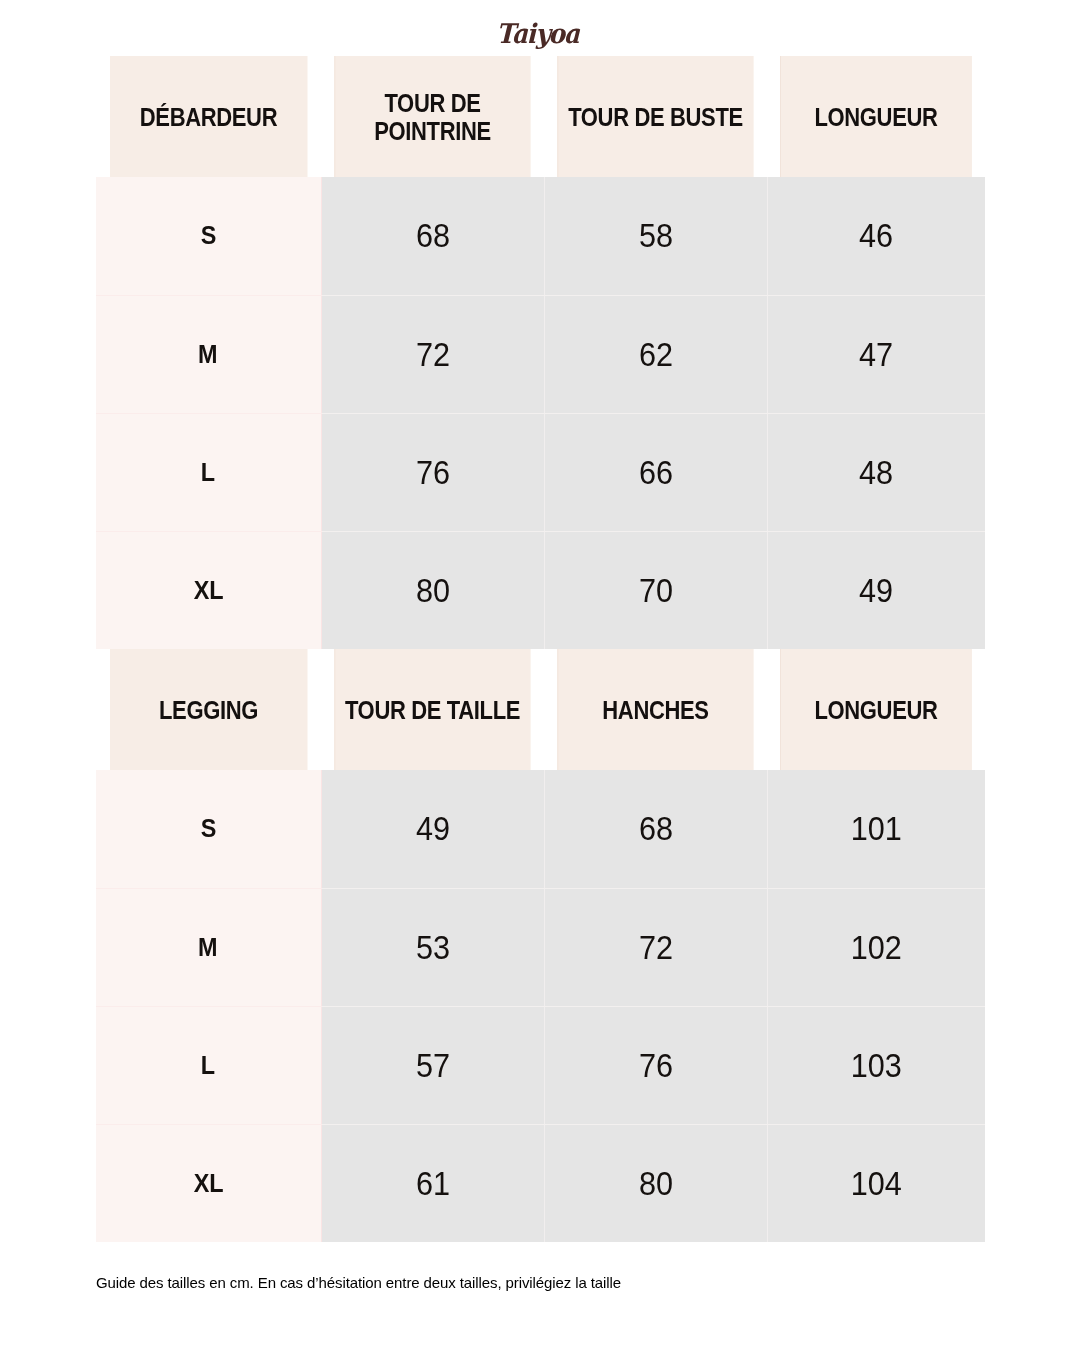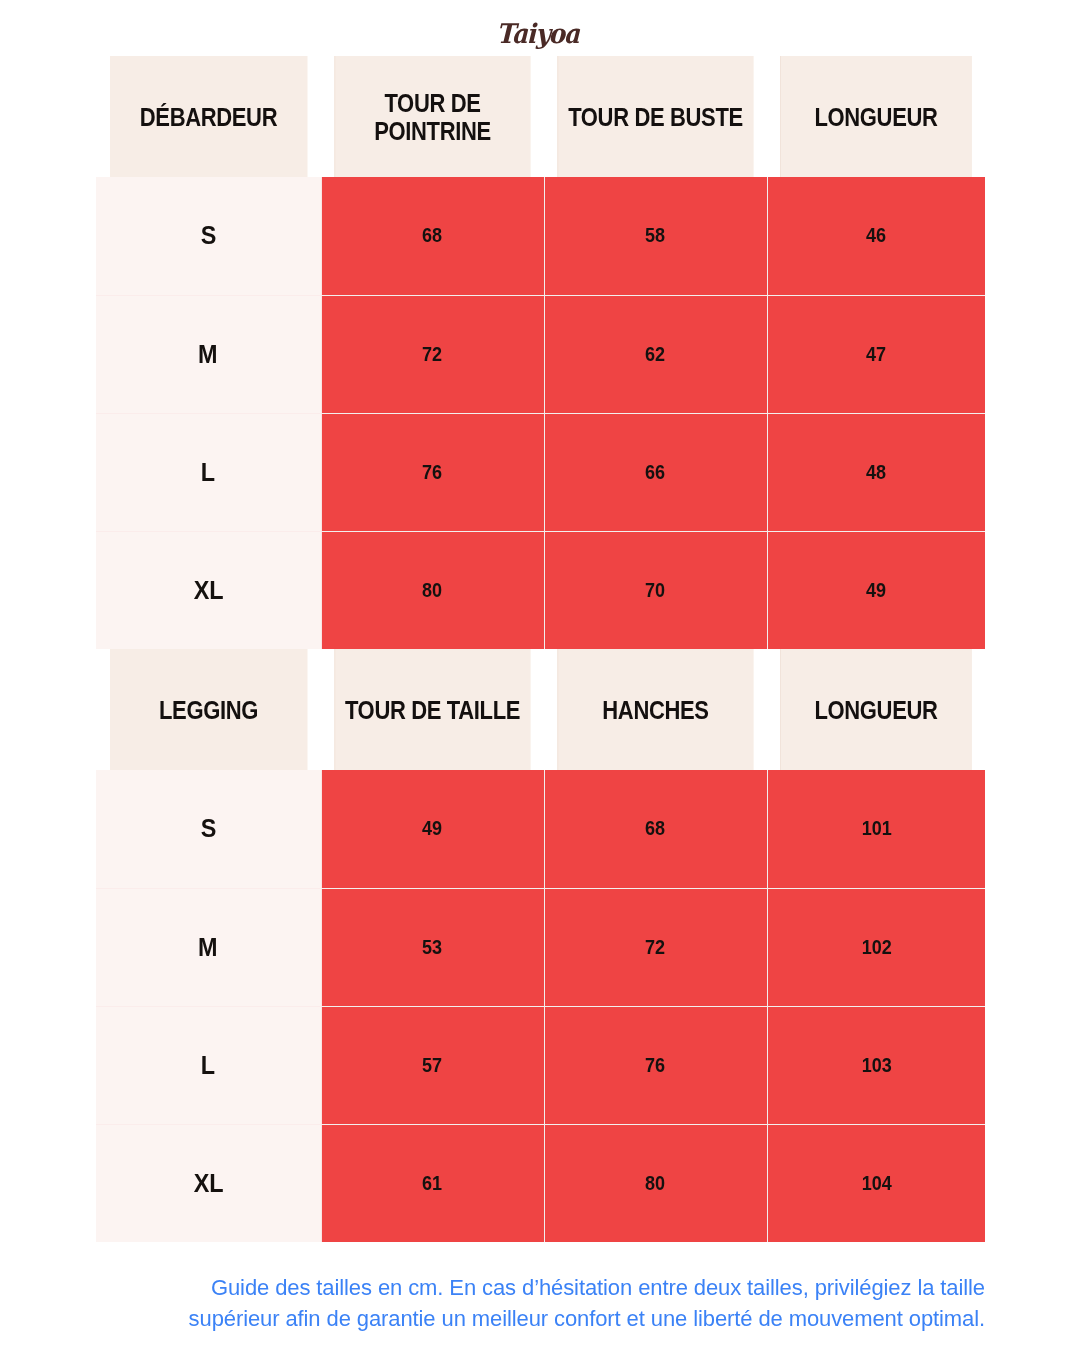--- a/index.html
+++ b/index.html
@@ -81,24 +81,24 @@
   }
   .size-table thead th.sep {
     box-shadow: inset 1px 0 0 #f1e2d9;
   }
 
   
   .size-table tbody td {
     height: 118px;
     text-align: center;
     vertical-align: middle;
-    font-size: 20px;
-    font-weight: 700;
+    font-size: 34px;
+    font-weight: 400;
     color: #15110f;
-    background: #ef4444;
+    background: #e5e5e5;
     border-bottom: 1px solid #f3f0ef;
     border-right: 1px solid #f1eeee;
     padding: 0;
     box-sizing: border-box;
   }
   .size-table tbody td.size-cell {
     background: #fcf4f2;
     font-weight: 700;
     font-size: 26px;
     border-right: 1px solid #fae4e4;
@@ -121,24 +121,24 @@
   }
 
   .table-gap { height: 0px; }
 
   
   .footer-note {
     position: absolute;
     left: 96px;
     top: 1272px;
     width: 889px;
-    text-align: right;
-    font-size: 22px;
+    text-align: left;
+    font-size: 15px;
     line-height: 1.42;
-    color: #3b82f6;
+    color: #000000;
     letter-spacing: -0.1px;
   }
 </style>
 </head>
 <body>
 
 <div class="page">
 
   <div class="brand">
     <span class="brand-logo">Taiyoa</span>
@@ -231,16 +231,15 @@
           <td><span class="num">80</span></td>
           <td class="last-col"><span class="num">104</span></td>
         </tr>
       </tbody>
     </table>
 
   </div>
 
   <div class="footer-note">
     <div>Guide des tailles en cm. En cas d’hésitation entre deux tailles, privilégiez la taille</div>
-    <div>supérieur afin de garantie un meilleur confort et une liberté de mouvement optimal.</div>
   </div>
 
 </div>
 
 </body></html>

